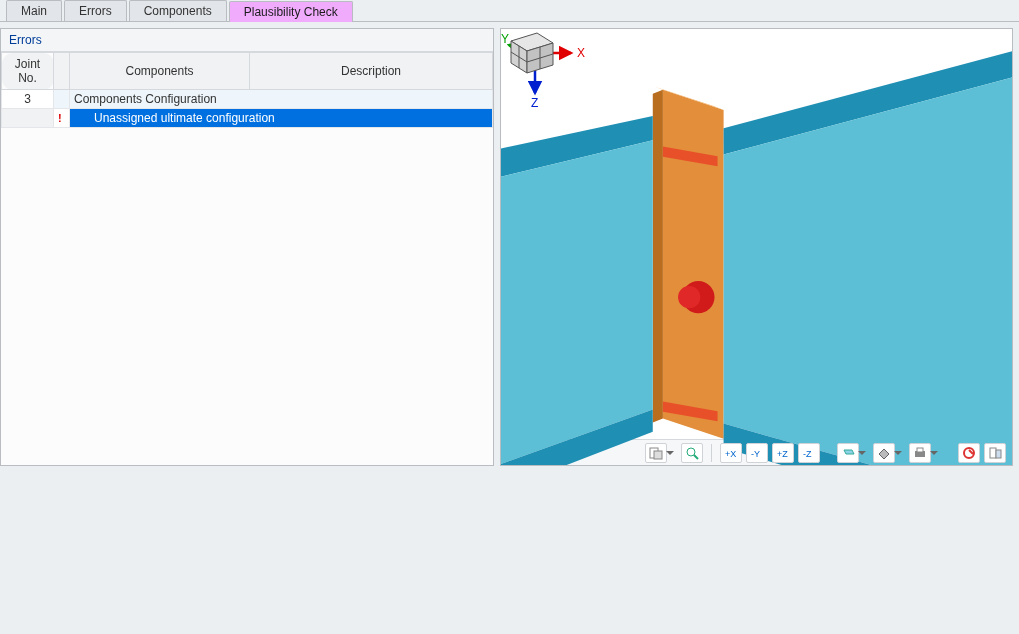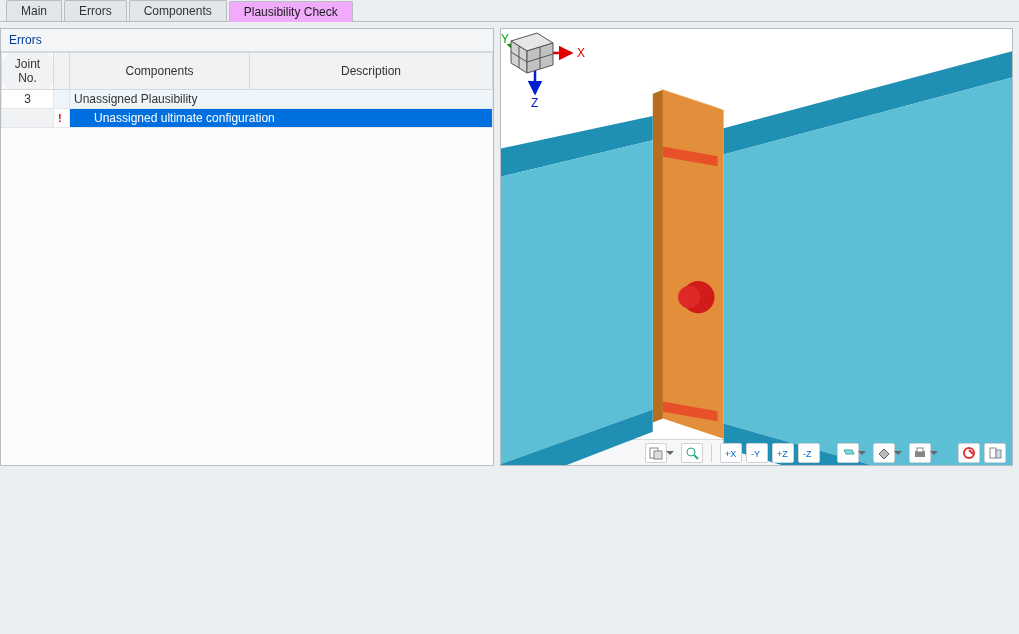--- a/index.html
+++ b/index.html
@@ -65,21 +65,21 @@
 No.</th>
             <th></th>
             <th>Components</th>
             <th>Description</th>
           </tr>
         </thead>
         <tbody>
           <tr class="row-header">
             <td style="background:#ffffff;text-align:center;">3</td>
             <td></td>
-            <td colspan="2">Unassigned Plausibility</td>
+            <td colspan="2">Components Configuration</td>
           </tr>
           <tr class="row-selected">
             <td style="background:#f0f2f4;"></td>
             <td style="background:#ffffff;"><span class="warn-icon">!</span></td>
             <td colspan="2" style="padding-left:24px;">Unassigned ultimate configuration</td>
           </tr>
         </tbody>
       </table>
       <div class="grid-body-fill"></div>
     </div>

